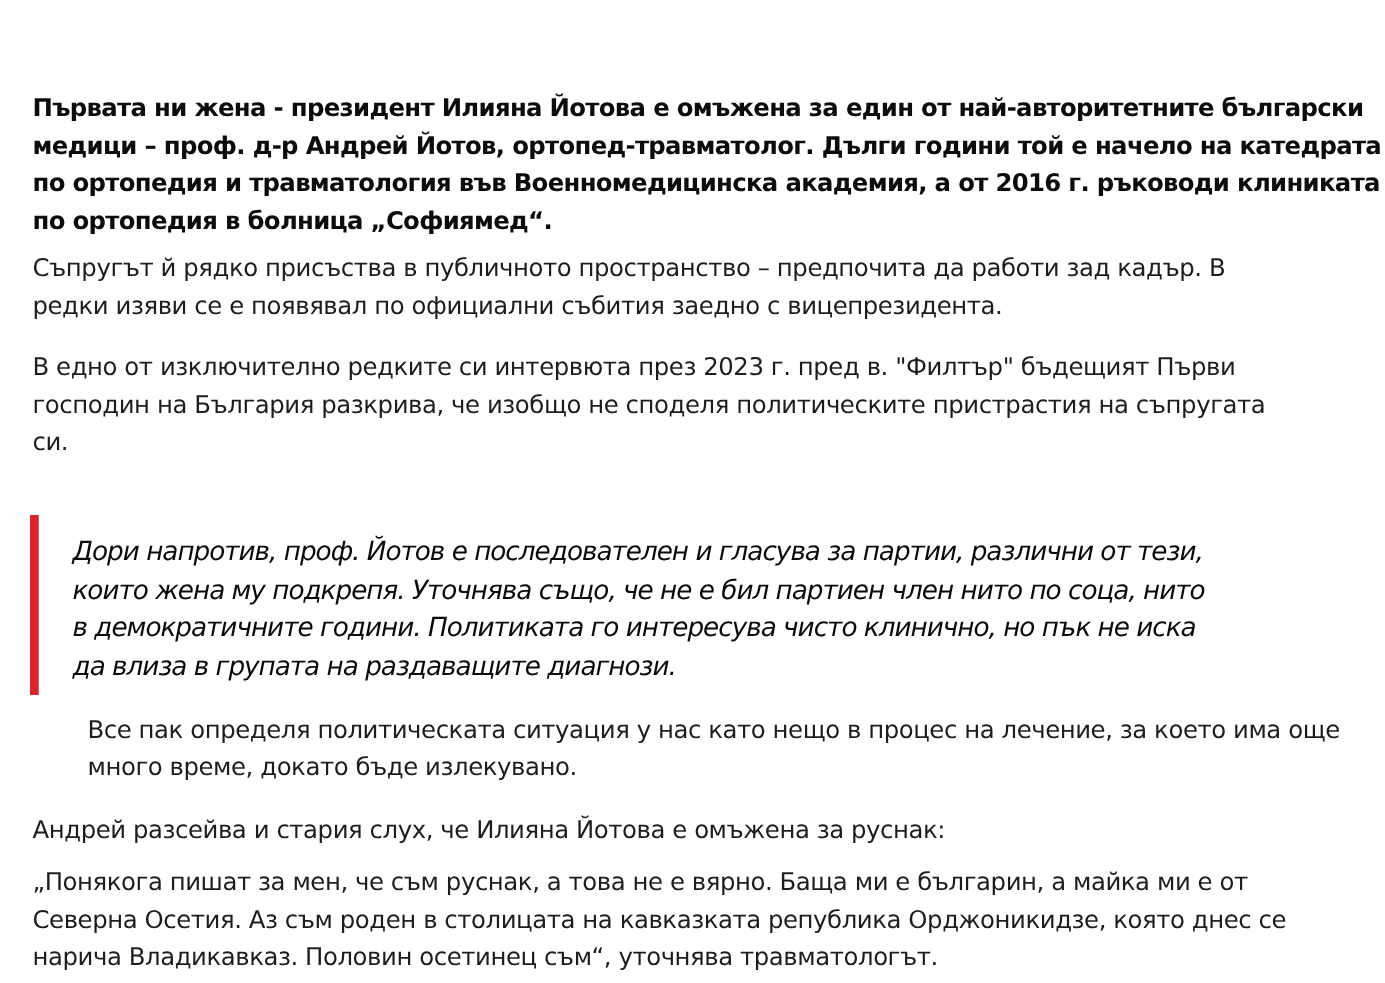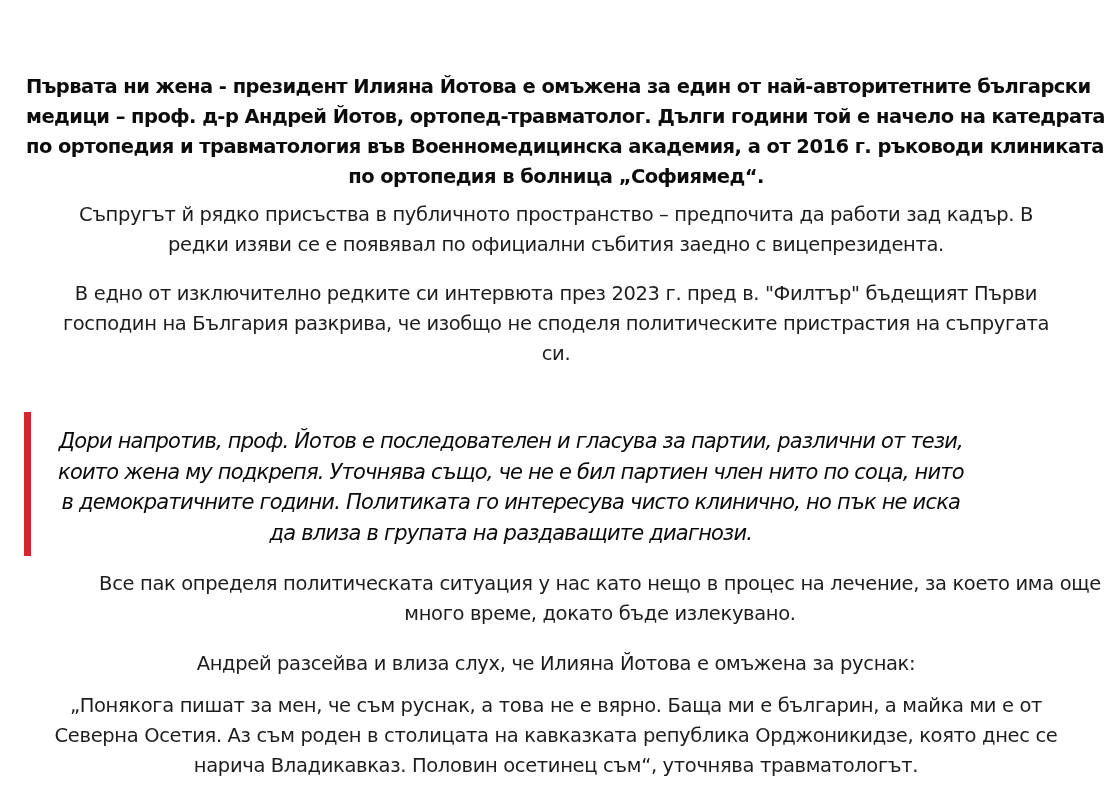--- a/index.html
+++ b/index.html
@@ -1,21 +1,21 @@
 <!DOCTYPE html>
 <html><head>
 <meta charset="utf-8">
 <style>
   html, body { margin: 0; padding: 0; background: #ffffff; }
   body {
     width: 1108px; height: 786px; overflow: hidden;
     font-family: "DejaVu Sans", sans-serif;
     color: #1a1a1a;
   }
-  .article { position: relative; width: 1108px; height: 640px; text-align: center; }
+  .article { position: relative; width: 1108px; height: 640px; }
   .p {
     position: absolute; left: 26px; width: 1060px; margin: 0;
     font-size: 19.5px; line-height: 30px; letter-spacing: -0.35px;
     color: #1d1d1d;
   }
   .lead { font-weight: bold; color: #0c0c0c; letter-spacing: -0.55px; }
   .line { display: block; white-space: nowrap; }
   .quote {
     position: absolute; left: 24px; top: 412px; width: 1060px; height: 144px;
   }
@@ -61,21 +61,21 @@
       <span class="line">да влиза в групата на раздаващите диагнози.</span>
     </p>
   </div>
 
   <p class="p" style="top:569px;margin-left:44px;">
     <span class="line">Все пак определя политическата ситуация у нас като нещо в процес на лечение, за което има още</span>
     <span class="line">много време, докато бъде излекувано.</span>
   </p>
 
   <p class="p" style="top:649px;">
-    <span class="line">Андрей разсейва и влиза слух, че Илияна Йотова е омъжена за руснак:</span>
+    <span class="line">Андрей разсейва и стария слух, че Илияна Йотова е омъжена за руснак:</span>
   </p>
 
   <p class="p" style="top:691px;">
     <span class="line">„Понякога пишат за мен, че съм руснак, а това не е вярно. Баща ми е българин, а майка ми е от</span>
     <span class="line">Северна Осетия. Аз съм роден в столицата на кавказката република Орджоникидзе, която днес се</span>
     <span class="line">нарича Владикавказ. Половин осетинец съм“, уточнява травматологът.</span>
   </p>
 
 </div>
 

